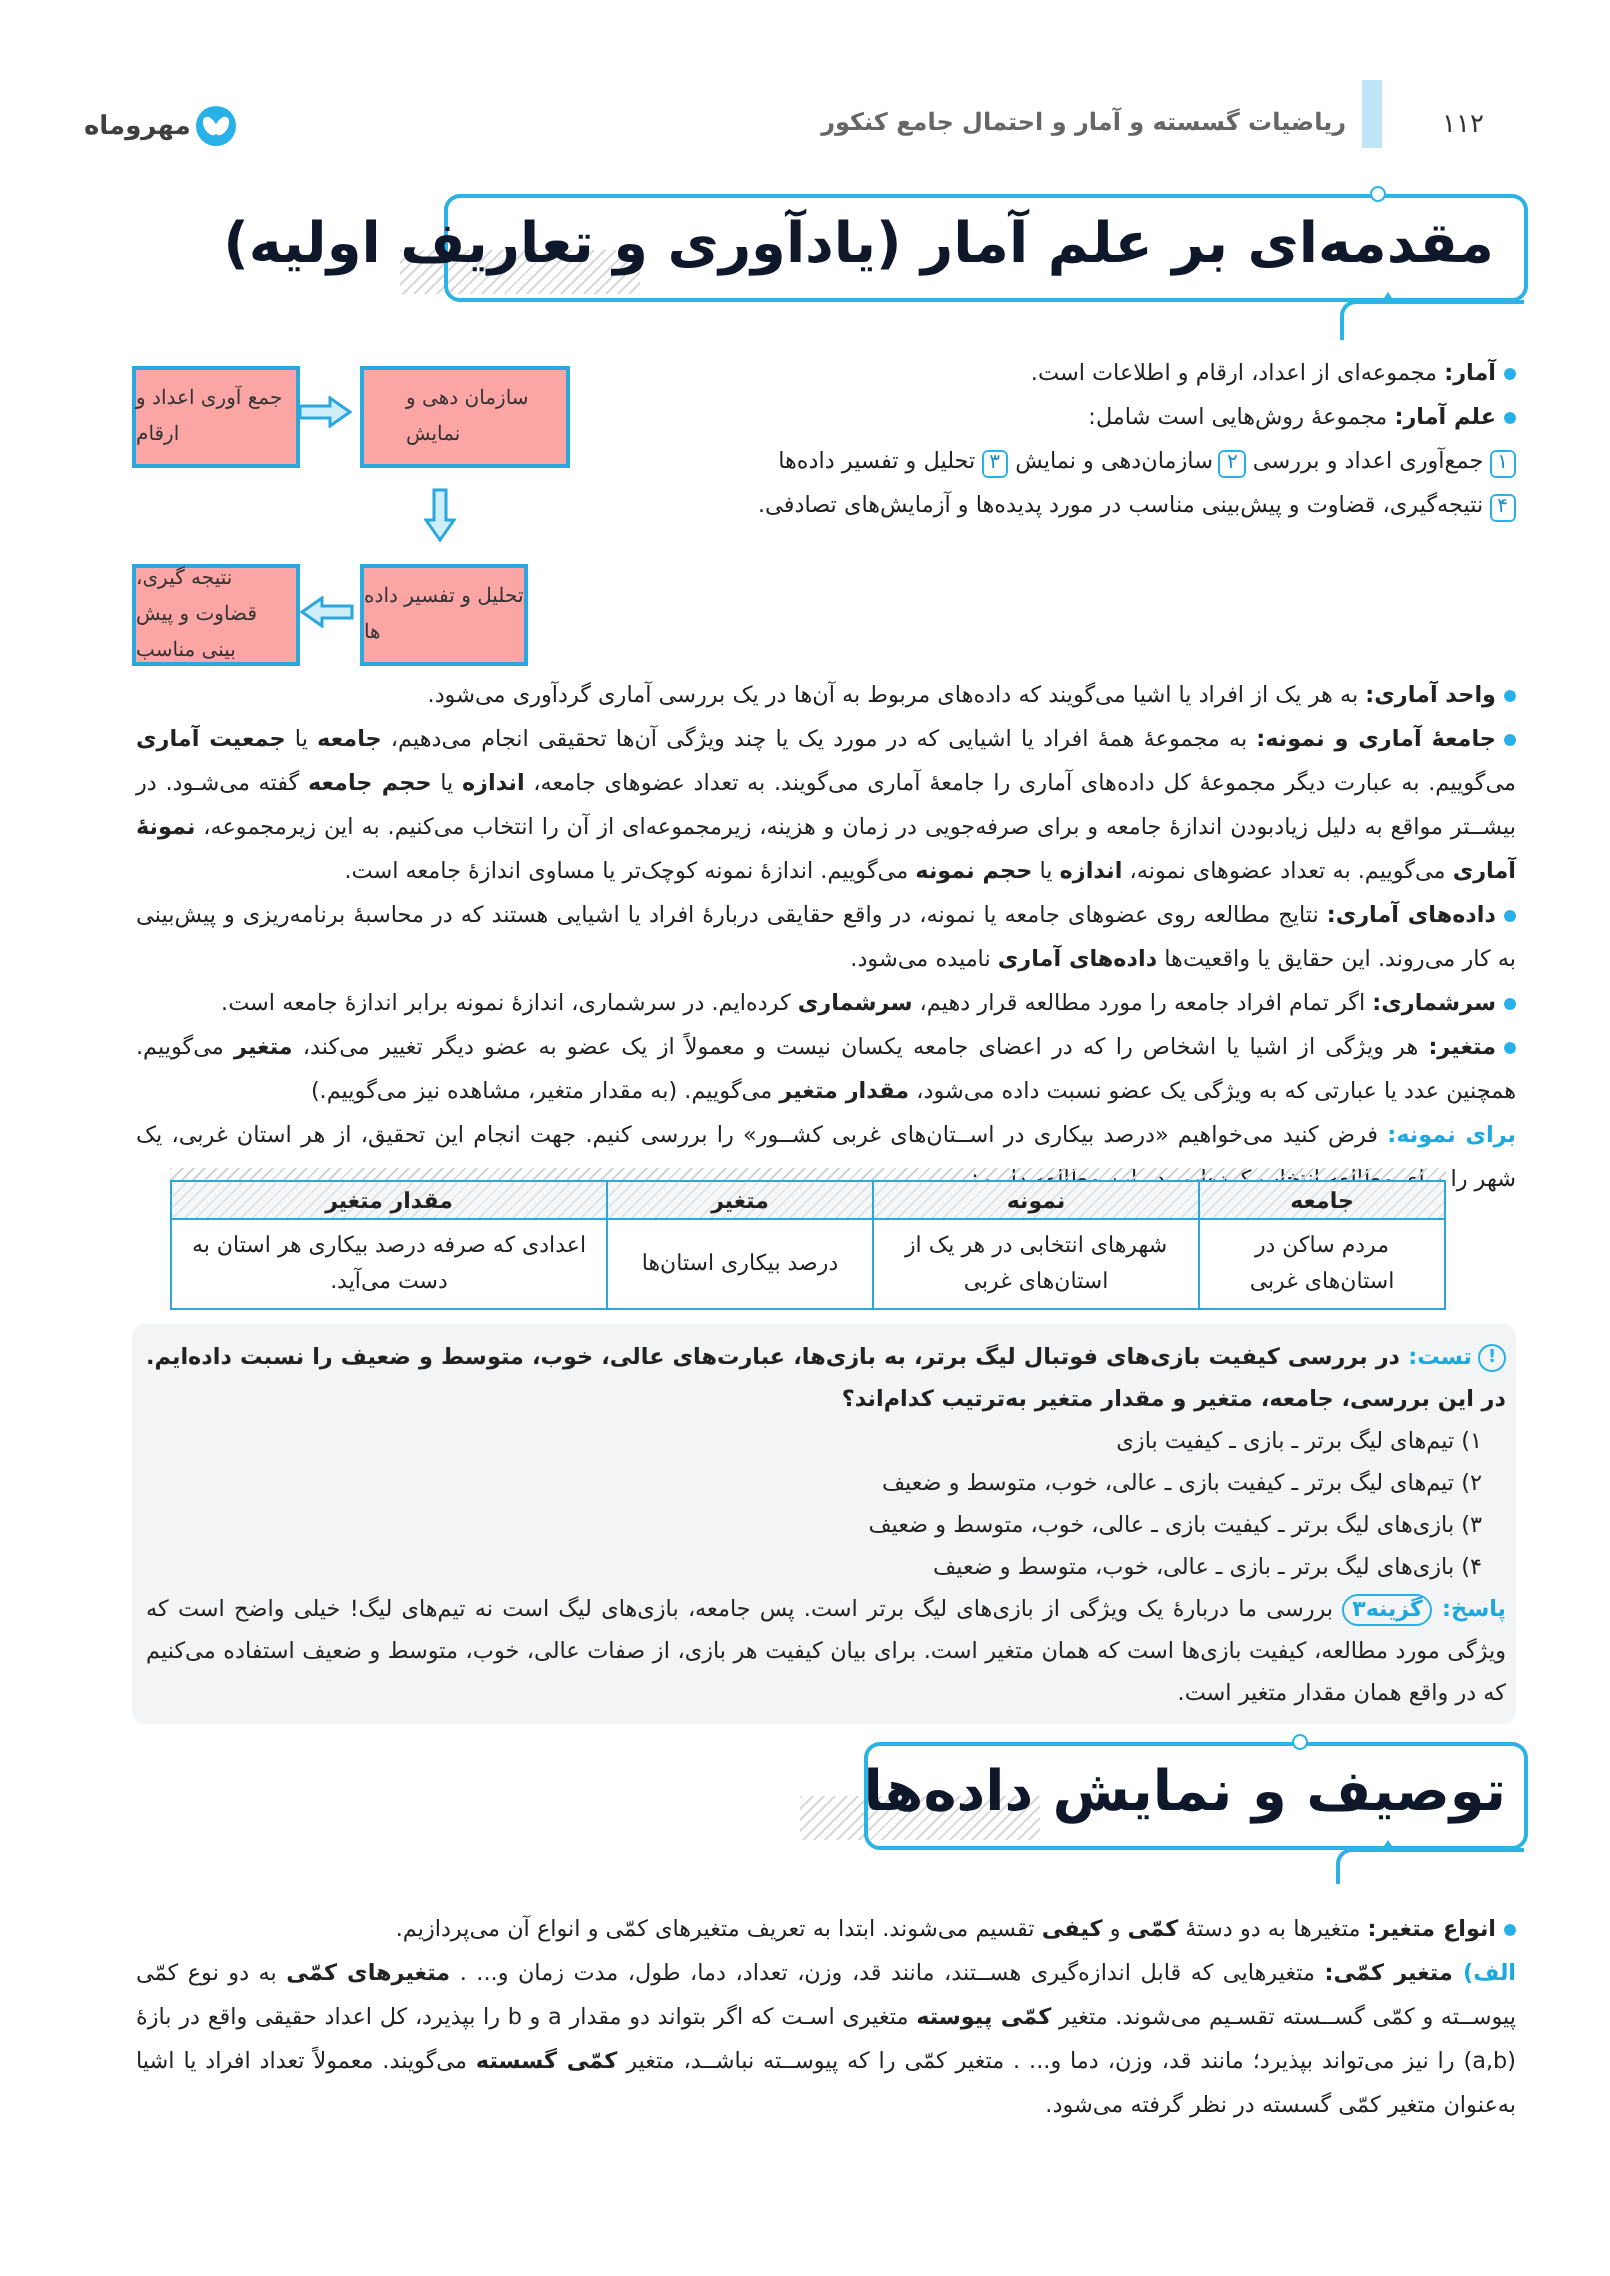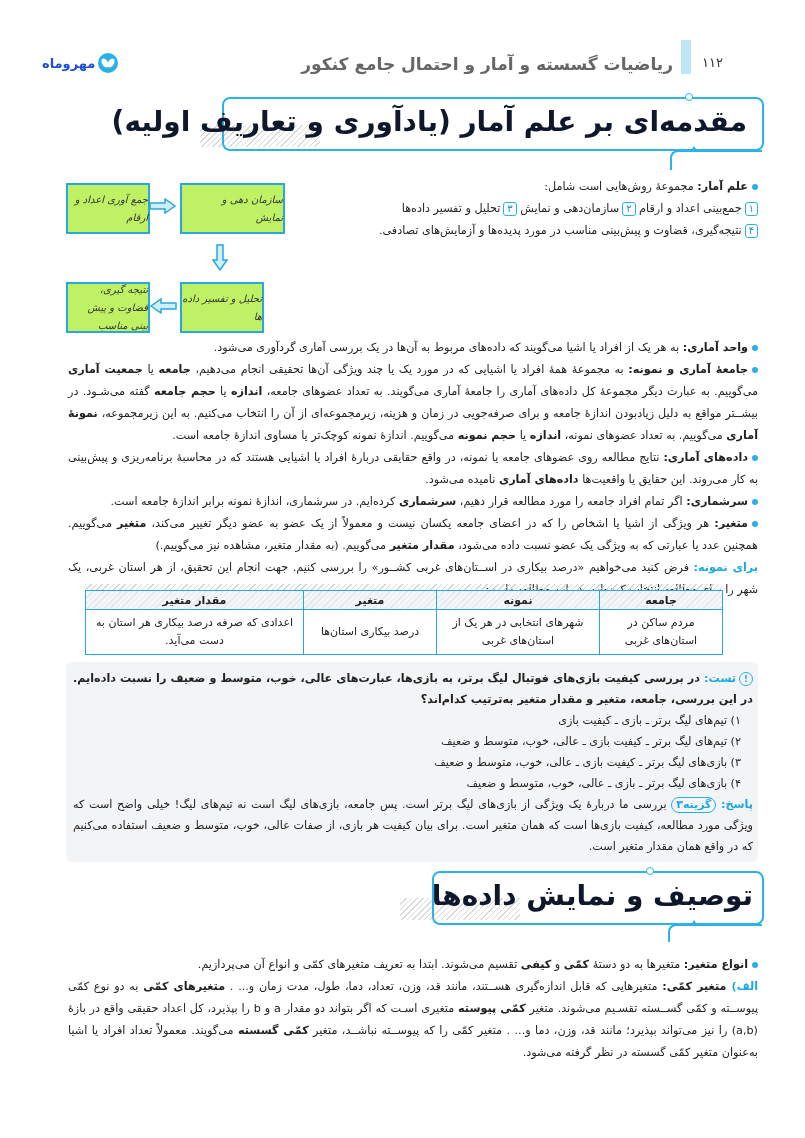--- a/index.html
+++ b/index.html
@@ -1,44 +1,44 @@
 <!DOCTYPE html>
 <html><head>
 <meta charset="utf-8">
 <style>
   html, body { margin: 0; padding: 0; background: #ffffff; }
   body { width: 805px; height: 1138px; position: relative; overflow: hidden;
          font-family: "DejaVu Sans", sans-serif; color: #222; }
   
-  .hdr-num { position: absolute; left: 702px; top: 55px; width: 40px; font-size: 13px; color: #333; text-align: left; }
+  .hdr-num { position: absolute; left: 702px; top: 55px; width: 40px; font-size: 13px; color: #333; text-align: right; }
   .hdr-bar { position: absolute; left: 681px; top: 40px; width: 10px; height: 34px; background: #bfe6f7; }
-  .hdr-title { position: absolute; right: 132px; top: 54px; font-size: 17px; color: #666; font-weight: bold; direction: rtl; }
+  .hdr-title { position: absolute; right: 132px; top: 54px; font-size: 12px; color: #666; font-weight: bold; direction: rtl; }
   .logo { position: absolute; left: 42px; top: 53px; display: flex; align-items: center; gap: 3px; direction: rtl; }
   .logo-icon { width: 20px; height: 20px; border-radius: 50%; background: #27b1e8; position: relative; }
   .logo-icon::before { content: ""; position: absolute; left: 4px; top: 5px; width: 6px; height: 10px; background:#fff; border-radius: 50% 50% 50% 50%; transform: rotate(-30deg); }
   .logo-icon::after { content: ""; position: absolute; left: 10px; top: 5px; width: 6px; height: 10px; background:#fff; border-radius: 50%; transform: rotate(30deg); }
-  .logo-text { font-size: 13px; font-weight: bold; color: #1d4ed8; }
+  .logo-text { font-size: 13px; font-weight: bold; color: #404040; }
 
   
   .sec-frame { position: absolute; border: 2px solid #2bb3e6; border-radius: 8px; }
   .sec-title { position: absolute; direction: rtl; font-weight: bold; color: #0f172a; white-space: nowrap; }
   .hatch { position: absolute; background: repeating-linear-gradient(135deg, #d9d9d9 0 1px, transparent 1px 4px); }
   .sec-tail { position: absolute; border: 2px solid #2bb3e6; border-right: none; border-bottom: none; border-radius: 8px 0 0 0; }
   .tri { position: absolute; width: 0; height: 0; border-left: 4px solid transparent; border-right: 4px solid transparent; border-bottom: 6px solid #2bb3e6; }
   .dot { position: absolute; width: 6px; height: 6px; border: 1.5px solid #2bb3e6; border-radius: 50%; background: #fff; }
 
   
   .para { position: absolute; direction: rtl; text-align: justify; font-size: 11.2px; line-height: 22px; color: #222; }
   .para b { font-weight: bold; }
   .bul { display: inline-block; width: 6px; height: 6px; border-radius: 50%; background: #27b1e8; margin-left: 4px; vertical-align: middle; }
   .num-box { display: inline-block; border: 1px solid #27b1e8; border-radius: 3px; padding: 0 3px; font-size: 10px; line-height: 12px; color: #1a8fc4; margin-left: 3px; }
   .blue { color: #1ba9e1; font-weight: bold; }
 
   
-  .fbox { position: absolute; border: 2px solid #2aa7dd; background: #bef264; display: flex; align-items: center; justify-content: center; text-align: right; direction: rtl; font-size: 10px; line-height: 18px; color: #333; font-style: italic; }
+  .fbox { position: absolute; border: 2px solid #2aa7dd; background: #fca5a5; display: flex; align-items: center; justify-content: center; text-align: left; direction: rtl; font-size: 10px; line-height: 18px; color: #333; }
   .arrow-r, .arrow-l, .arrow-d { position: absolute; }
 
   
   .tbl { position: absolute; left: 85px; top: 590px; width: 638px; border-collapse: collapse; direction: rtl; font-size: 11px; }
   .tbl th, .tbl td { border: 1.5px solid #2aa7dd; text-align: center; padding: 2px 6px; }
   .tbl th { background: repeating-linear-gradient(135deg, #dfe5e8 0 1px, #f5f7f8 1px 4px); font-weight: bold; height: 14px; }
   .tbl td { height: 40px; line-height: 18px; }
   .tbl-hatch-top { position: absolute; left: 85px; top: 584px; width: 638px; height: 6px; background: repeating-linear-gradient(135deg, #cfd6da 0 1px, transparent 1px 4px); }
 
   
@@ -60,23 +60,24 @@
 <div>
   <div class="hatch" style="left:200px; top:125px; width:120px; height:22px;"></div>
   <div class="sec-frame" style="left:222px; top:97px; width:538px; height:50px;"></div>
   <div class="dot" style="left:685px; top:93px;"></div>
   <div class="sec-tail" style="left:670px; top:150px; width:90px; height:18px;"></div>
   <div class="tri" style="left:690px; top:146px;"></div>
   <div class="sec-title" style="right:58px; top:100px; font-size:28px; line-height:44px;">مقدمه‌ای بر علم آمار (یادآوری و تعاریف اولیه)</div>
 </div>
 
 <div class="para" style="right:47px; top:176px; width:420px;">
+  <div><span class="bul"></span><b>آمار:</b><span></span><span> مجموعه‌ای از اعداد، ارقام و اطلاعات است.</span></div>
   <div><span class="bul"></span><b>علم آمار:</b><span> مجموعهٔ روش‌هایی است شامل:</span></div>
   <div>
-    <span class="num-box">۱</span><span>جمع‌بینی اعداد و ارقام</span>
+    <span class="num-box">۱</span><span>جمع‌آوری اعداد و بررسی</span>
     <span class="num-box">۲</span><span>سازمان‌دهی و نمایش</span>
     <span class="num-box">۳</span><span>تحلیل و تفسیر داده‌ها</span>
   </div>
   <div>
     <span class="num-box">۴</span><span>نتیجه‌گیری، قضاوت و پیش‌بینی مناسب در مورد پدیده‌ها و آزمایش‌های تصادفی.</span>
   </div>
 </div>
 
 <div>
   <div class="fbox" style="left:66px; top:183px; width:80px; height:47px;">جمع آوری اعداد و ارقام</div>

